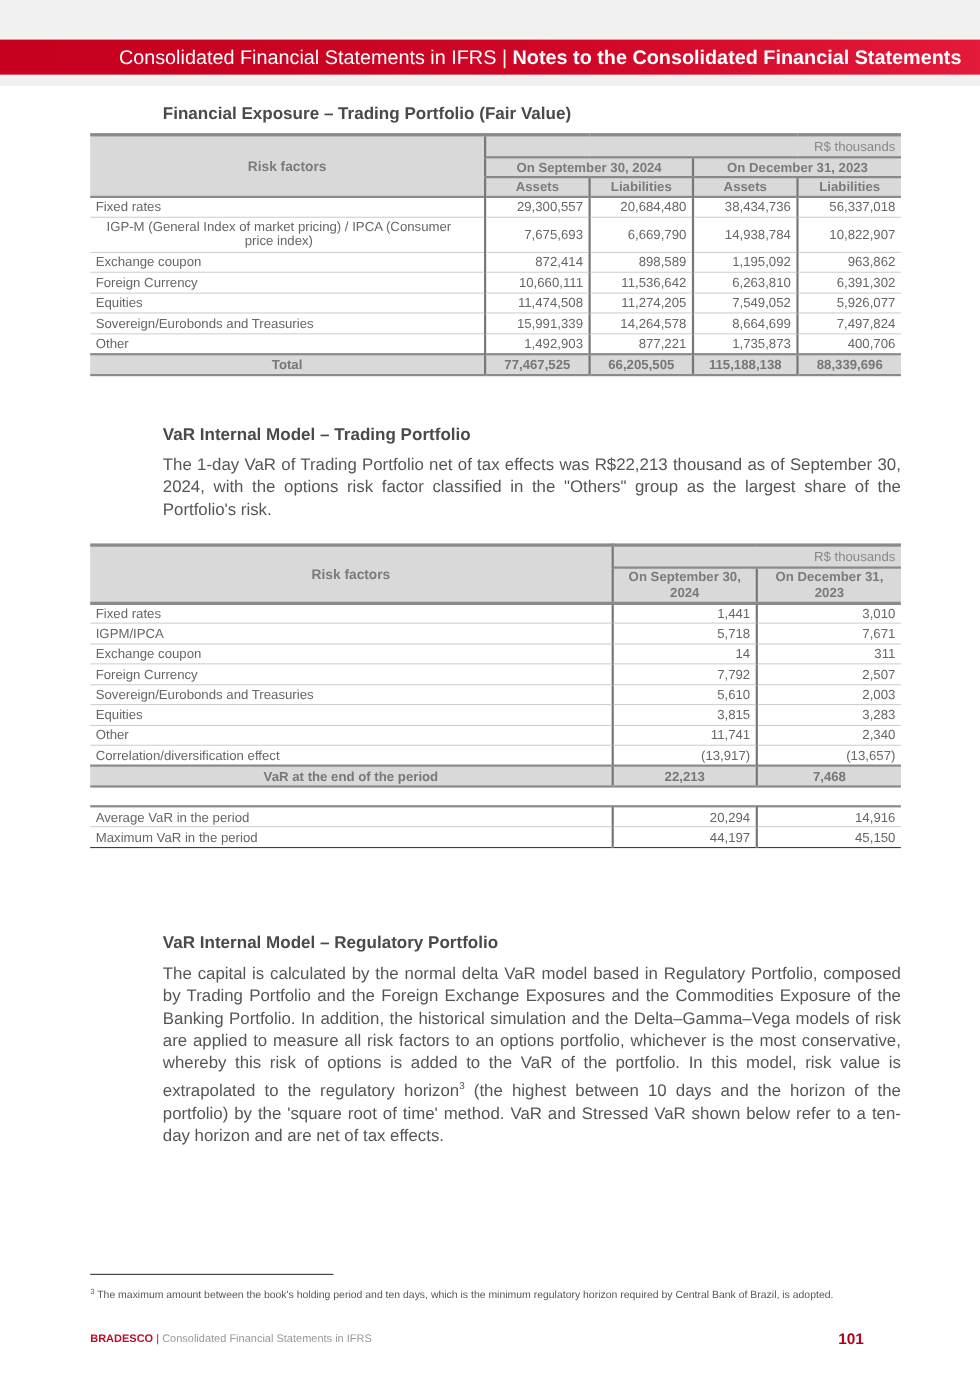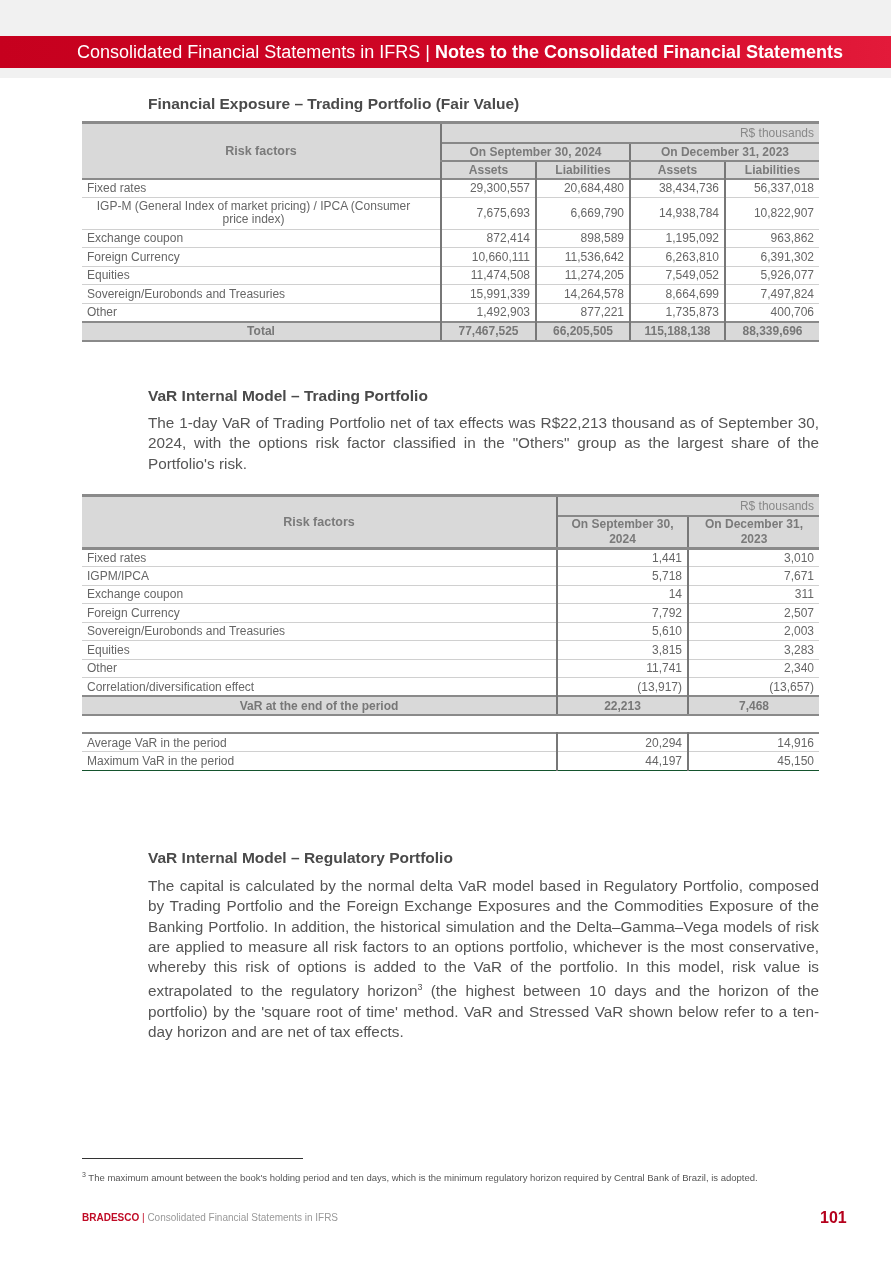--- a/index.html
+++ b/index.html
@@ -3,21 +3,21 @@
 <meta charset="utf-8">
 <style>
   * { box-sizing: border-box; margin: 0; padding: 0; }
   html, body { width: 891px; height: 1269px; background: #ffffff; overflow: hidden; }
   body { font-family: "Liberation Sans", "DejaVu Sans", sans-serif; color: #555555; position: relative; }
 
   .top-strip { position: absolute; left: 0; top: 0; width: 891px; height: 36px; background: #f1f1f1; }
   .header-band {
     position: absolute; left: 0; top: 36px; width: 891px; height: 32px;
     background: linear-gradient(90deg, #c6001e 0%, #d00727 60%, #e31a3a 100%);
-    color: #fff; font-size: 18px; line-height: 32px; text-align: right; padding-right: 48px;
+    color: #fff; font-size: 18px; line-height: 32px; text-align: right; padding-right: 17px;
     white-space: nowrap;
   }
   .header-band .bold { font-weight: bold; }
   .header-under { position: absolute; left: 0; top: 68px; width: 891px; height: 10px; background: #f1f1f1; }
 
   .section-title {
     position: absolute; left: 148px; font-size: 15.5px; font-weight: bold; color: #4a4a4a;
   }
 
   table { border-collapse: collapse; position: absolute; left: 82px; width: 737px; font-size: 12px; color: #666; }
@@ -29,21 +29,21 @@
   .total td { background: #d9d9d9; font-weight: bold; color: #777; height: 19px; border-top: 2px solid #8a8a8a; border-bottom: 2px solid #8a8a8a; text-align: center; }
 
   .body-text {
     position: absolute; left: 148px; width: 671px; font-size: 15.3px; line-height: 20.3px;
     color: #555; text-align: justify;
   }
   .footnote-rule { position: absolute; left: 82px; top: 1158px; width: 221px; height: 1px; background: #333; }
   .footnote { position: absolute; left: 82px; top: 1167px; width: 720px; font-size: 9.5px; line-height: 16px; color: #555; }
   .footer-brand { position: absolute; left: 82px; top: 1212px; font-size: 10px; color: #999; }
   .footer-brand .brand { color: #c00a25; font-weight: bold; }
-  .page-num { position: absolute; left: 820px; top: 1209px; font-size: 16px; font-weight: bold; color: #b5001c; }
+  .page-num { position: absolute; left: 762px; top: 1209px; font-size: 14px; font-weight: bold; color: #b5001c; }
 </style>
 </head>
 <body>
 
 <div class="top-strip"></div>
 <div class="header-band">
   <span>Consolidated Financial Statements in IFRS</span><span> | </span><span class="bold">Notes to the Consolidated Financial Statements</span>
 </div>
 <div class="header-under"></div>
 

